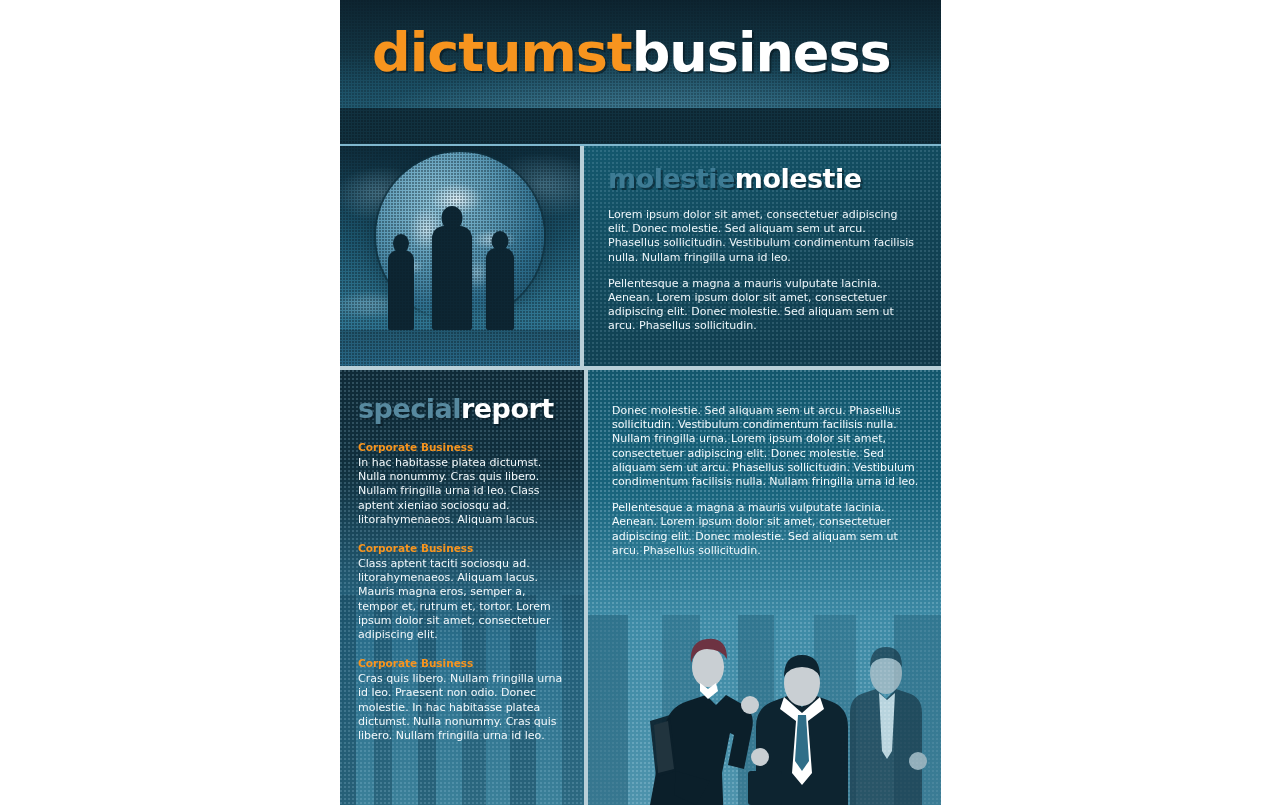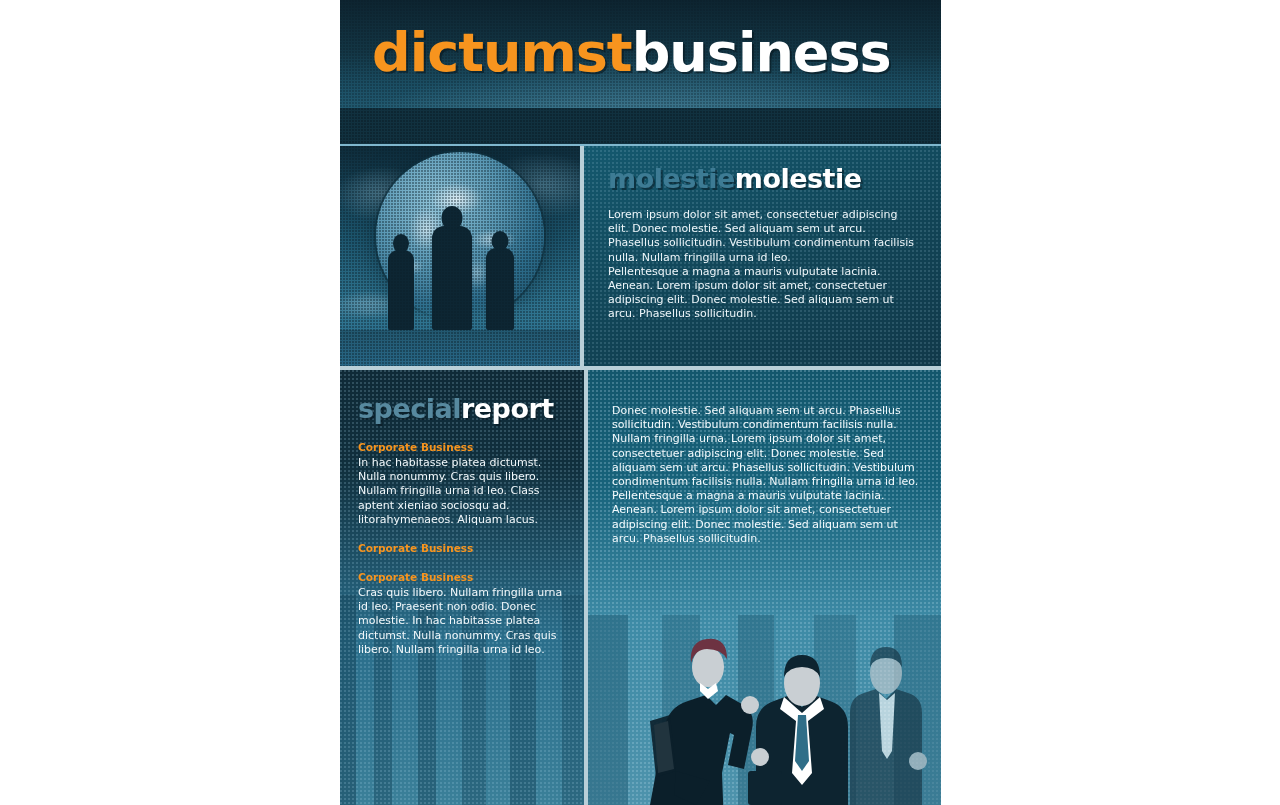--- a/index.html
+++ b/index.html
@@ -197,21 +197,21 @@
   .sect-title .t-slate { color: #57899f; }
 
   .body-copy {
     position: relative;
     z-index: 2;
     color: #eef6fa;
     font-size: 11px;
     line-height: 14.2px;
     margin-top: 12px;
   }
-  .body-copy p + p { }
+  .body-copy p + p { margin-top: 12px; }
 
   
   .hdiv {
     width: 601px;
     height: 4px;
     background: #b9cfd8;
   }
 
   
   .bottom-row {
@@ -383,20 +383,21 @@
         <div class="sect-title">
           <span class="t-slate">special</span><span class="t-light">report</span>
         </div>
         <div class="news-list">
           <div class="news-item">
             <div class="news-head">Corporate Business</div>
             <div class="news-text">In hac habitasse platea dictumst. Nulla nonummy. Cras quis libero. Nullam fringilla urna id leo. Class aptent xieniao sociosqu ad. litorahymenaeos. Aliquam lacus.</div>
           </div>
           <div class="news-item">
             <div class="news-head">Corporate Business</div>
+            <div class="news-text">Class aptent taciti sociosqu ad. litorahymenaeos. Aliquam lacus. Mauris magna eros, semper a, tempor et, rutrum et, tortor. Lorem ipsum dolor sit amet, consectetuer adipiscing elit.</div>
           </div>
           <div class="news-item">
             <div class="news-head">Corporate Business</div>
             <div class="news-text">Cras quis libero. Nullam fringilla urna id leo. Praesent non odio. Donec molestie. In hac habitasse platea dictumst. Nulla nonummy. Cras quis libero. Nullam fringilla urna id leo.</div>
           </div>
         </div>
       </div>
 
       <div class="vdiv2"></div>
 

